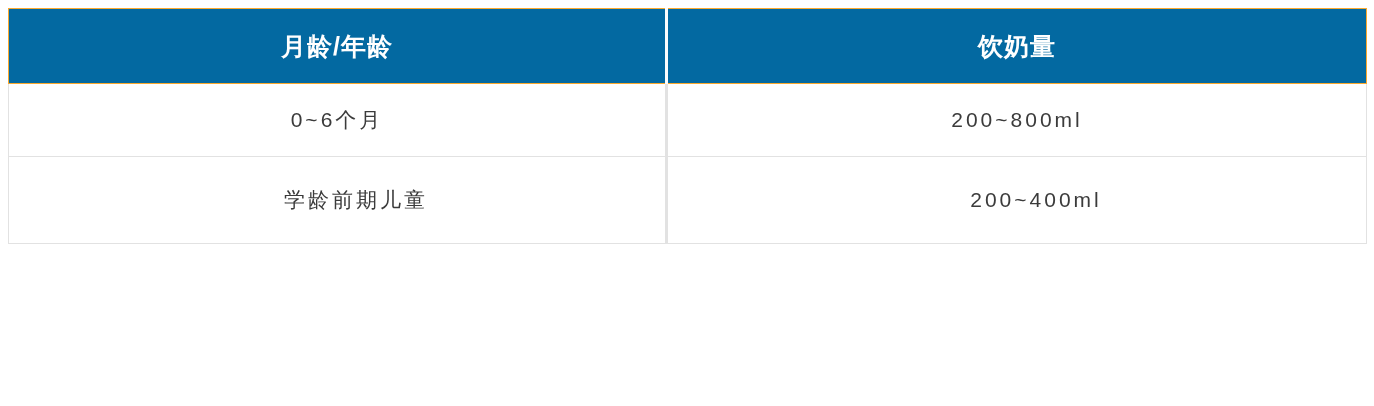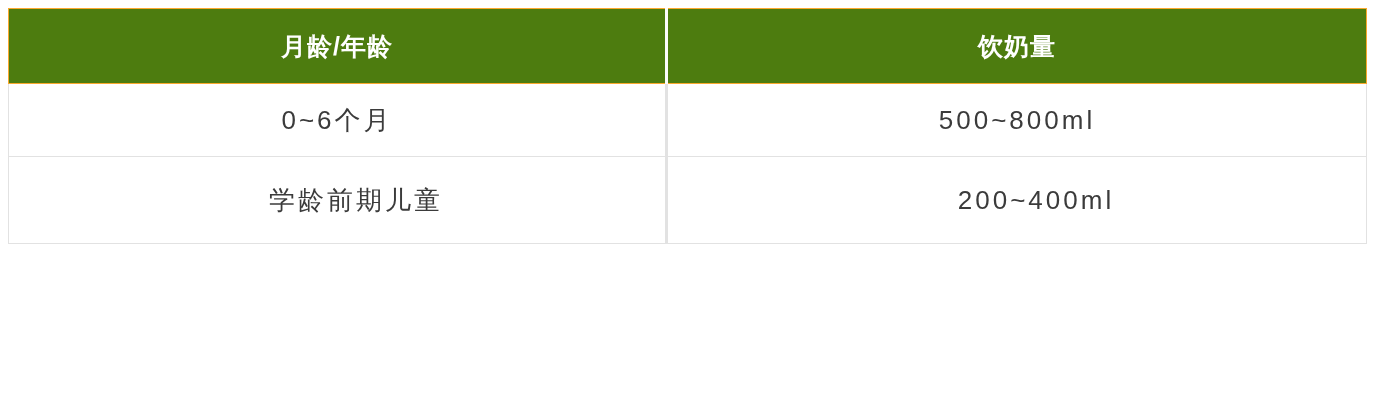--- a/index.html
+++ b/index.html
@@ -39,36 +39,36 @@
   .milk-table td {
     border: 1px solid #dcdcdc;
     padding: 0;
     text-align: center;
     vertical-align: middle;
   }
 
   
   .milk-table thead th {
     height: 74px;
-    background: #4d7c0f;
+    background: #0369a1;
     border-color: #faa92e;
     color: #ffffff;
     font-size: 25px;
     font-weight: bold;
     letter-spacing: 1px;
   }
   .milk-table thead th.th-age {
     border-right: 3px solid #fcfcfc;
   }
 
   
   .milk-table tbody td {
     height: 72px;
     color: #3b3b3b;
-    font-size: 26px;
+    font-size: 21px;
     font-weight: normal;
     letter-spacing: 3px;
     border-color: #e2e2e2;
   }
   .milk-table tbody tr td.cell-age {
     border-right: 3px solid #e2e2e2;
   }
   .milk-table tbody tr:last-child td {
     height: 86px;
     padding-left: 38px;
@@ -103,21 +103,21 @@
         </th>
       </tr>
     </thead>
 
     <tbody>
       <tr>
         <td class="cell-age">
           <span class="cell-text">0~6个月</span>
         </td>
         <td class="cell-milk">
-          <span class="cell-text">500~800ml</span>
+          <span class="cell-text">200~800ml</span>
         </td>
       </tr>
       <tr>
         <td class="cell-age">
           <span class="cell-text">学龄前期儿童</span>
         </td>
         <td class="cell-milk">
           <span class="cell-text">200~400ml</span>
         </td>
       </tr>

